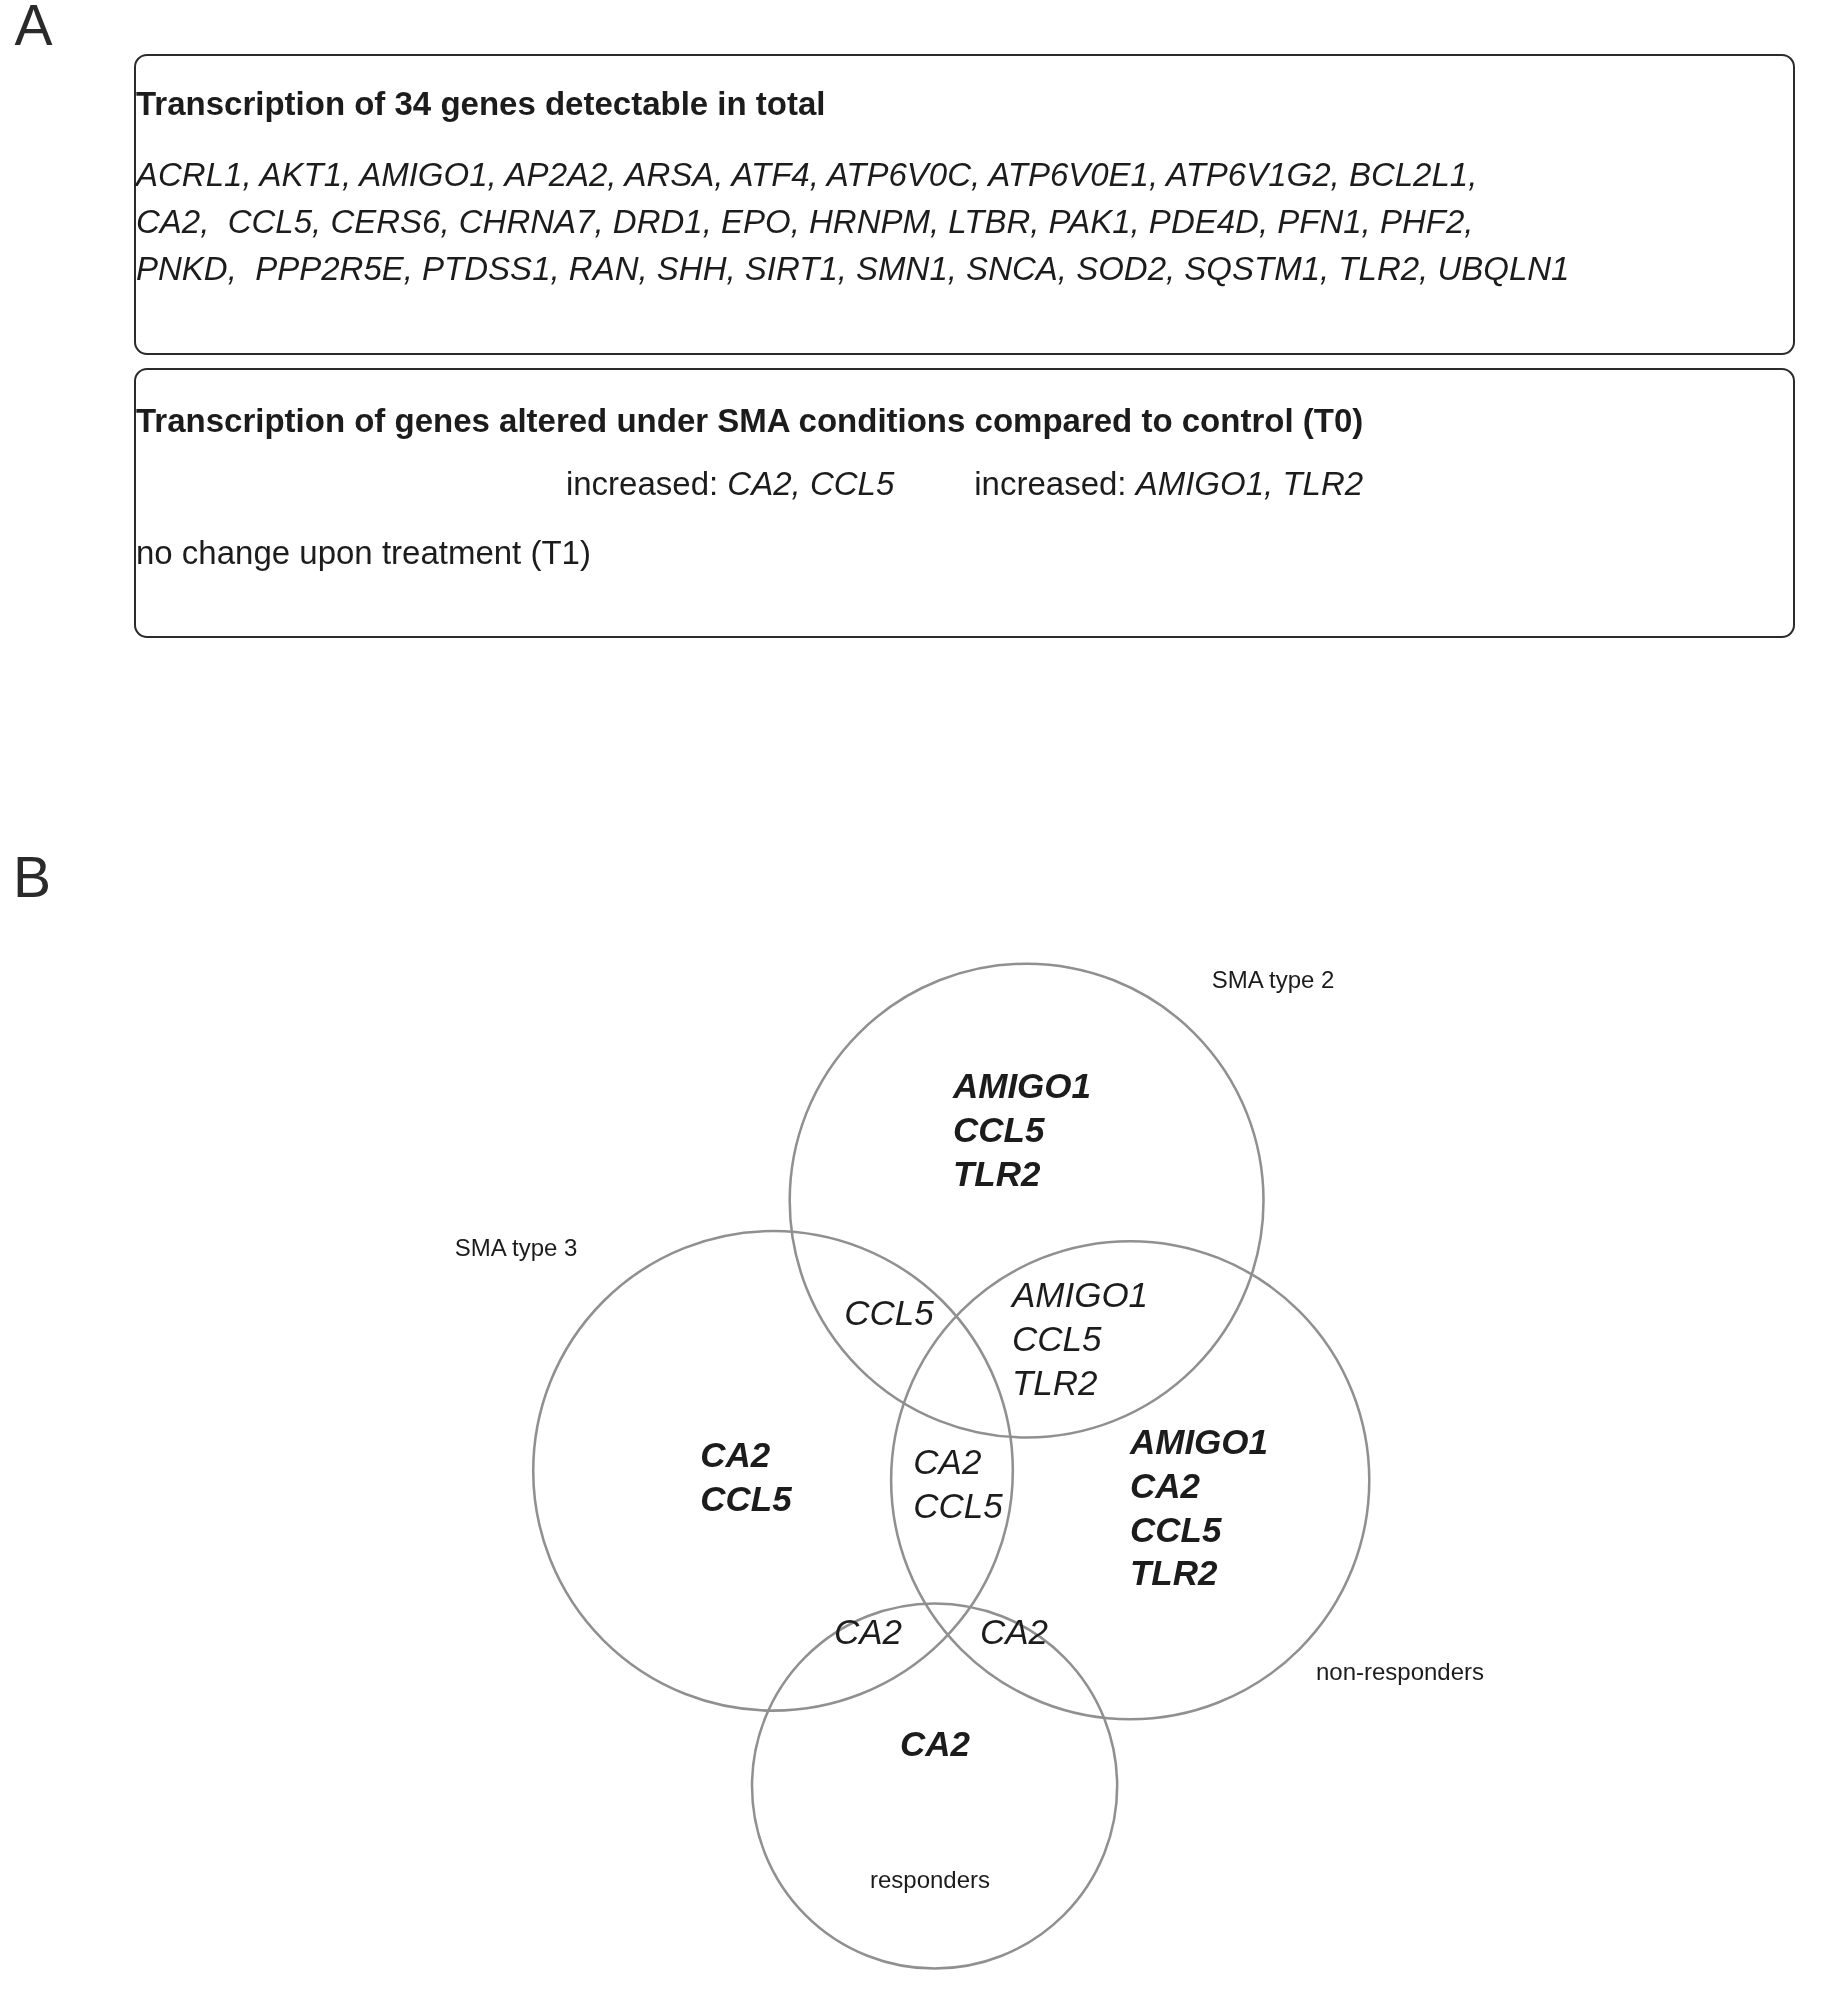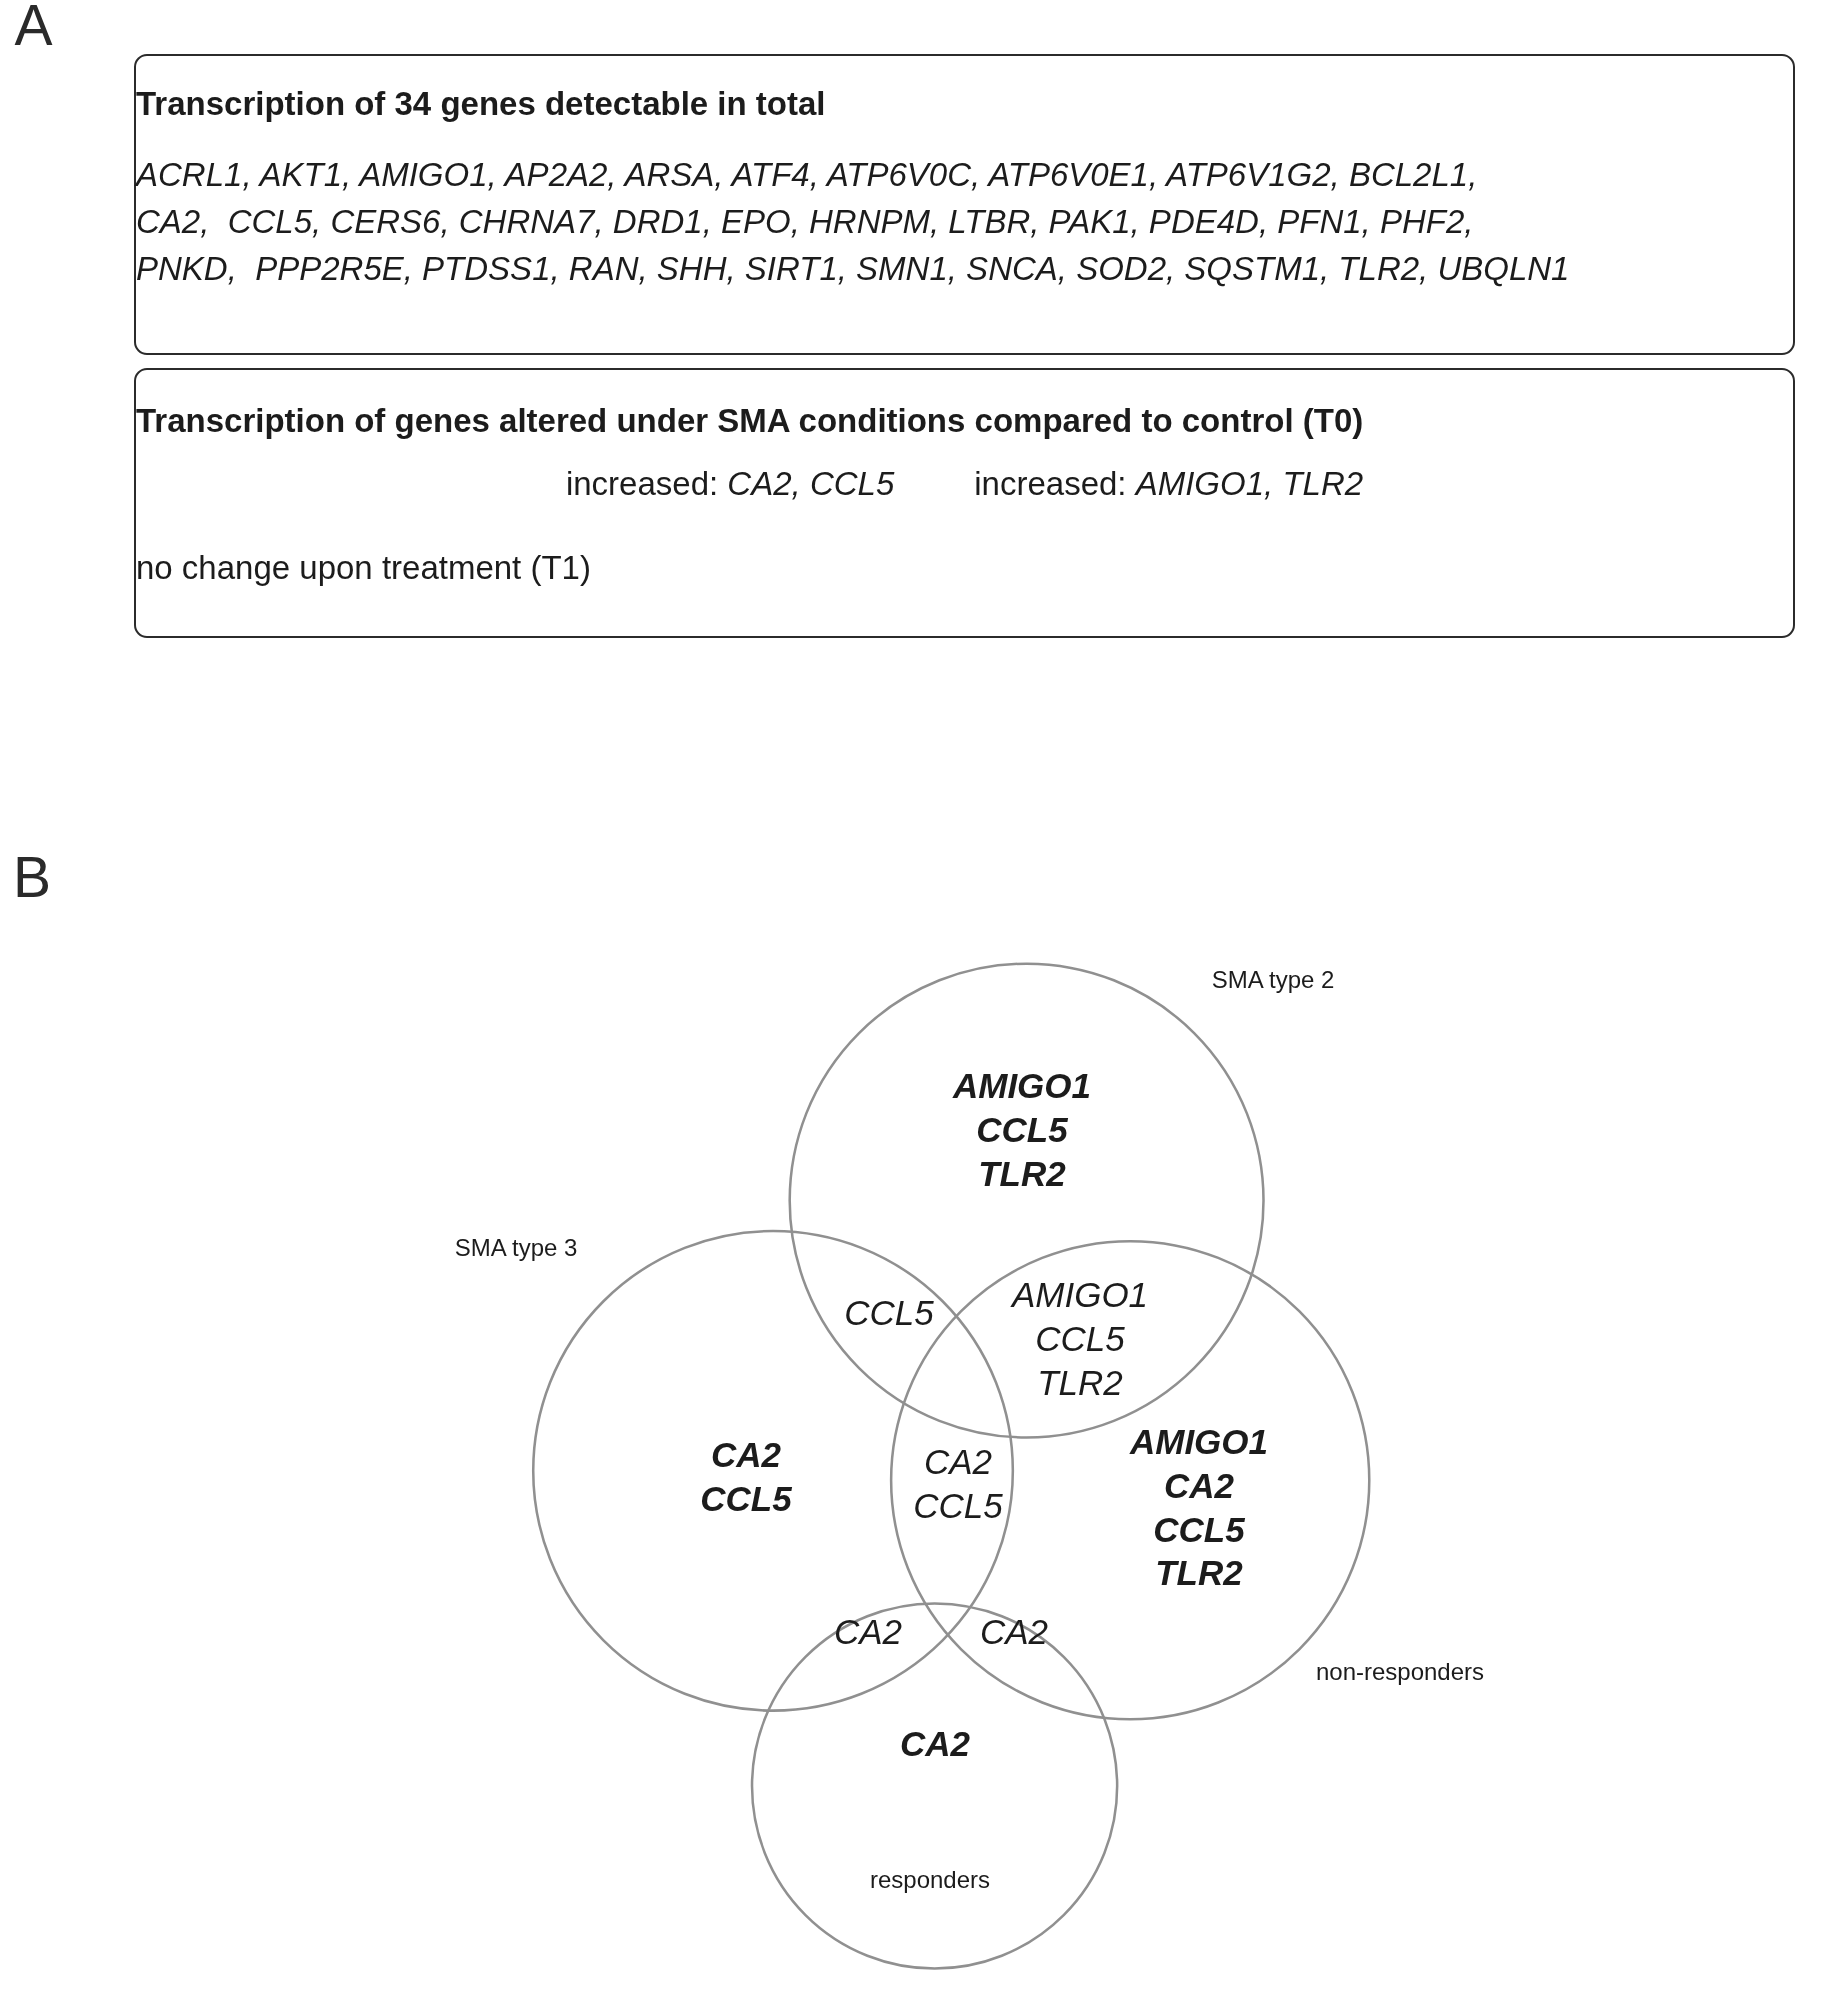--- a/index.html
+++ b/index.html
@@ -39,32 +39,32 @@
     white-space: pre-wrap;
   }
   .altered-line {
     margin-top: 25px;
     font-size: 33px;
     display: flex;
     justify-content: center;
     gap: 80px;
   }
   .altered-part .genes { font-style: italic; }
-  .nochange-line { margin-top: 46px; font-size: 33px; }
+  .nochange-line { margin-top: 31px; font-size: 33px; }
   .venn-svg { position: absolute; left: 0; top: 0; }
   .vlabel {
     position: absolute;
     transform: translate(-50%, -50%);
     font-size: 24px;
     white-space: nowrap;
   }
   .vt {
     position: absolute;
     transform: translate(-50%, -50%);
-    text-align: center;
+    text-align: left;
     white-space: pre-wrap;
     font-size: 35px;
     line-height: 1.25;
   }
   .vt.gene { font-style: italic; }
   .vt.bold { font-weight: bold; }
 </style>
 </head>
 <body>
 

